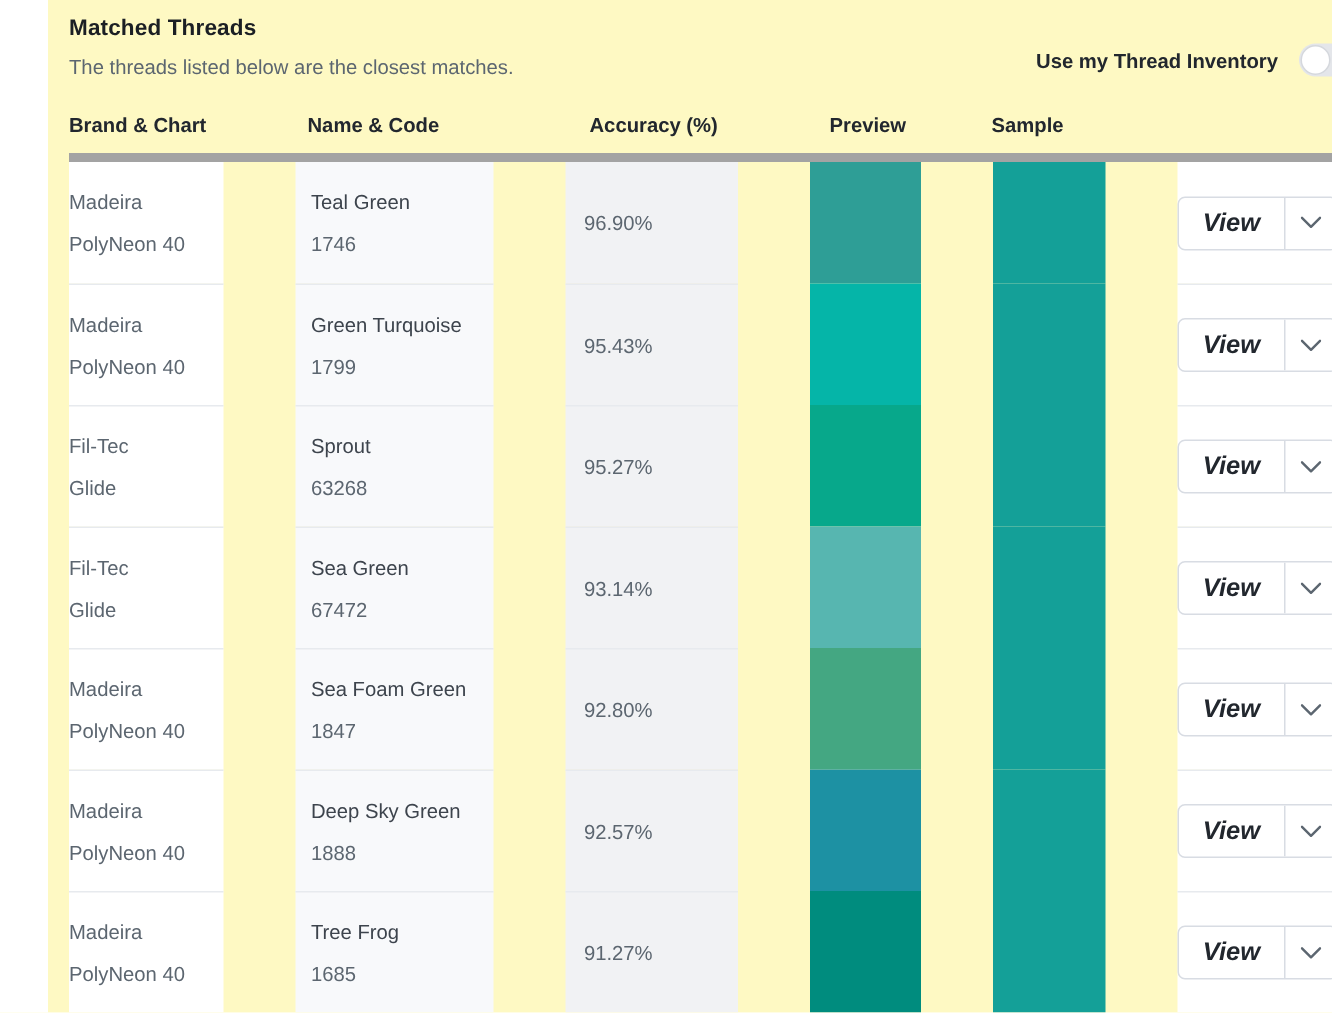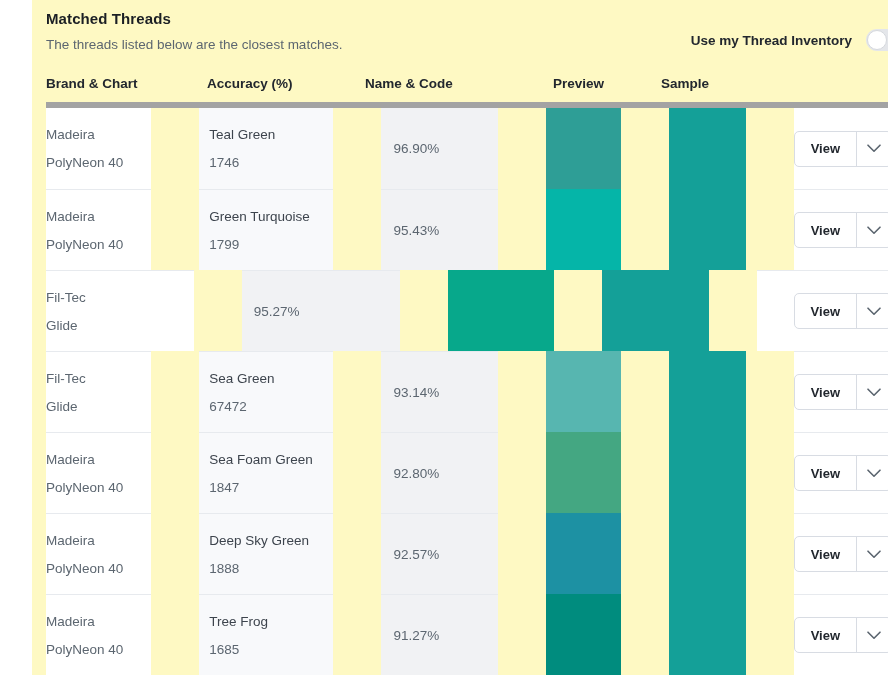--- a/index.html
+++ b/index.html
@@ -158,24 +158,25 @@
     border-radius: 5px;
     background: #ffffff;
     overflow: hidden;
   }
 
   .split-btn .view {
     display: flex;
     align-items: center;
     justify-content: center;
     padding: 0 16px;
-    font-size: 13px;
+    font-size: 17px;
     font-weight: bold;
     color: #22272e;
     cursor: pointer;
+    font-style: italic;
   }
 
   .split-btn .divider {
     width: 1px;
     background: #d8dce3;
   }
 
   .split-btn .caret {
     display: flex;
     align-items: center;
@@ -200,22 +201,22 @@
     <span class="inventory-label">Use my Thread Inventory</span>
     <span class="toggle">
       <span class="knob"></span>
     </span>
   </div>
 
   <div class="table">
 
     <div class="thead">
       <div class="th col-brand">Brand &amp; Chart</div>
+      <div class="th col-name">Name &amp; Code</div>
       <div class="th col-acc">Accuracy (%)</div>
-      <div class="th col-name">Name &amp; Code</div>
       <div class="th col-preview">Preview</div>
       <div class="th col-sample">Sample</div>
       <div class="th col-action"></div>
     </div>
 
     <div id="tbody">
   <div class="row">
     <div class="cell cell-brand col-brand">
       <span class="line1">Madeira</span>
       <span class="line2">PolyNeon 40</span>
@@ -267,20 +268,24 @@
         </div>
       </div>
     </div>
   </div>
 
   <div class="row">
     <div class="cell cell-brand col-brand">
       <span class="line1">Fil-Tec</span>
       <span class="line2">Glide</span>
     </div>
+    <div class="cell cell-name col-name">
+      <span class="line1">Sprout</span>
+      <span class="line2">63268</span>
+    </div>
     <div class="cell cell-acc col-acc">
       <span class="value">95.27%</span>
     </div>
     <div class="swatch preview" style="background: rgb(7, 168, 139);"></div>
     <div class="swatch sample" style="background: rgb(20, 160, 152);"></div>
     <div class="cell-action col-action">
       <div class="split-btn">
         <div class="view">View</div>
         <div class="divider"></div>
         <div class="caret">

